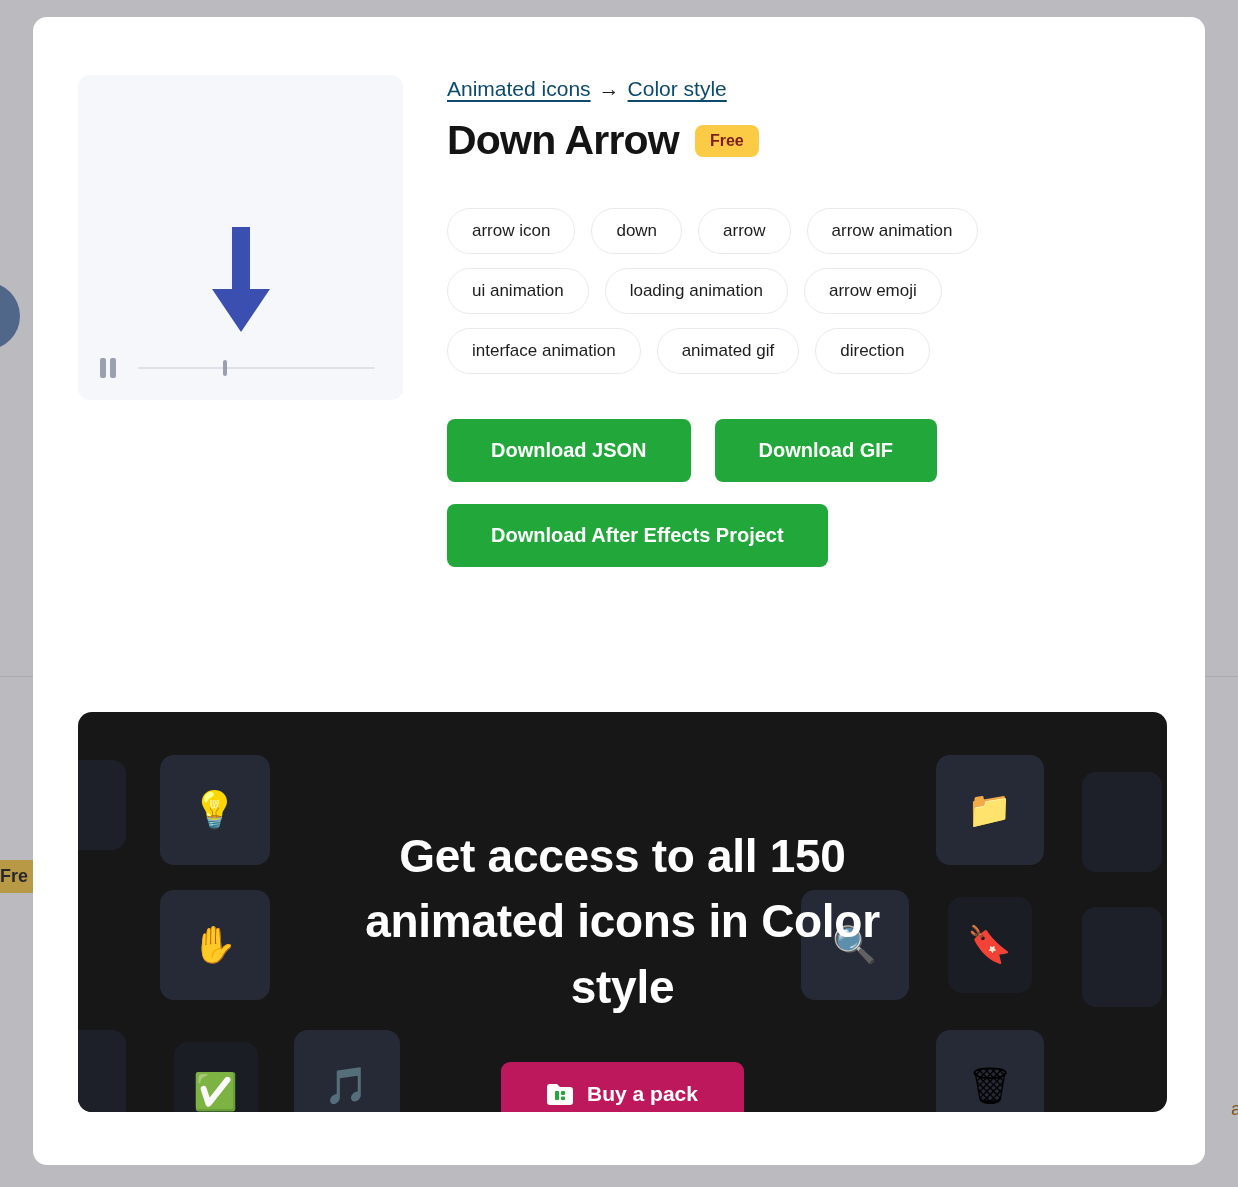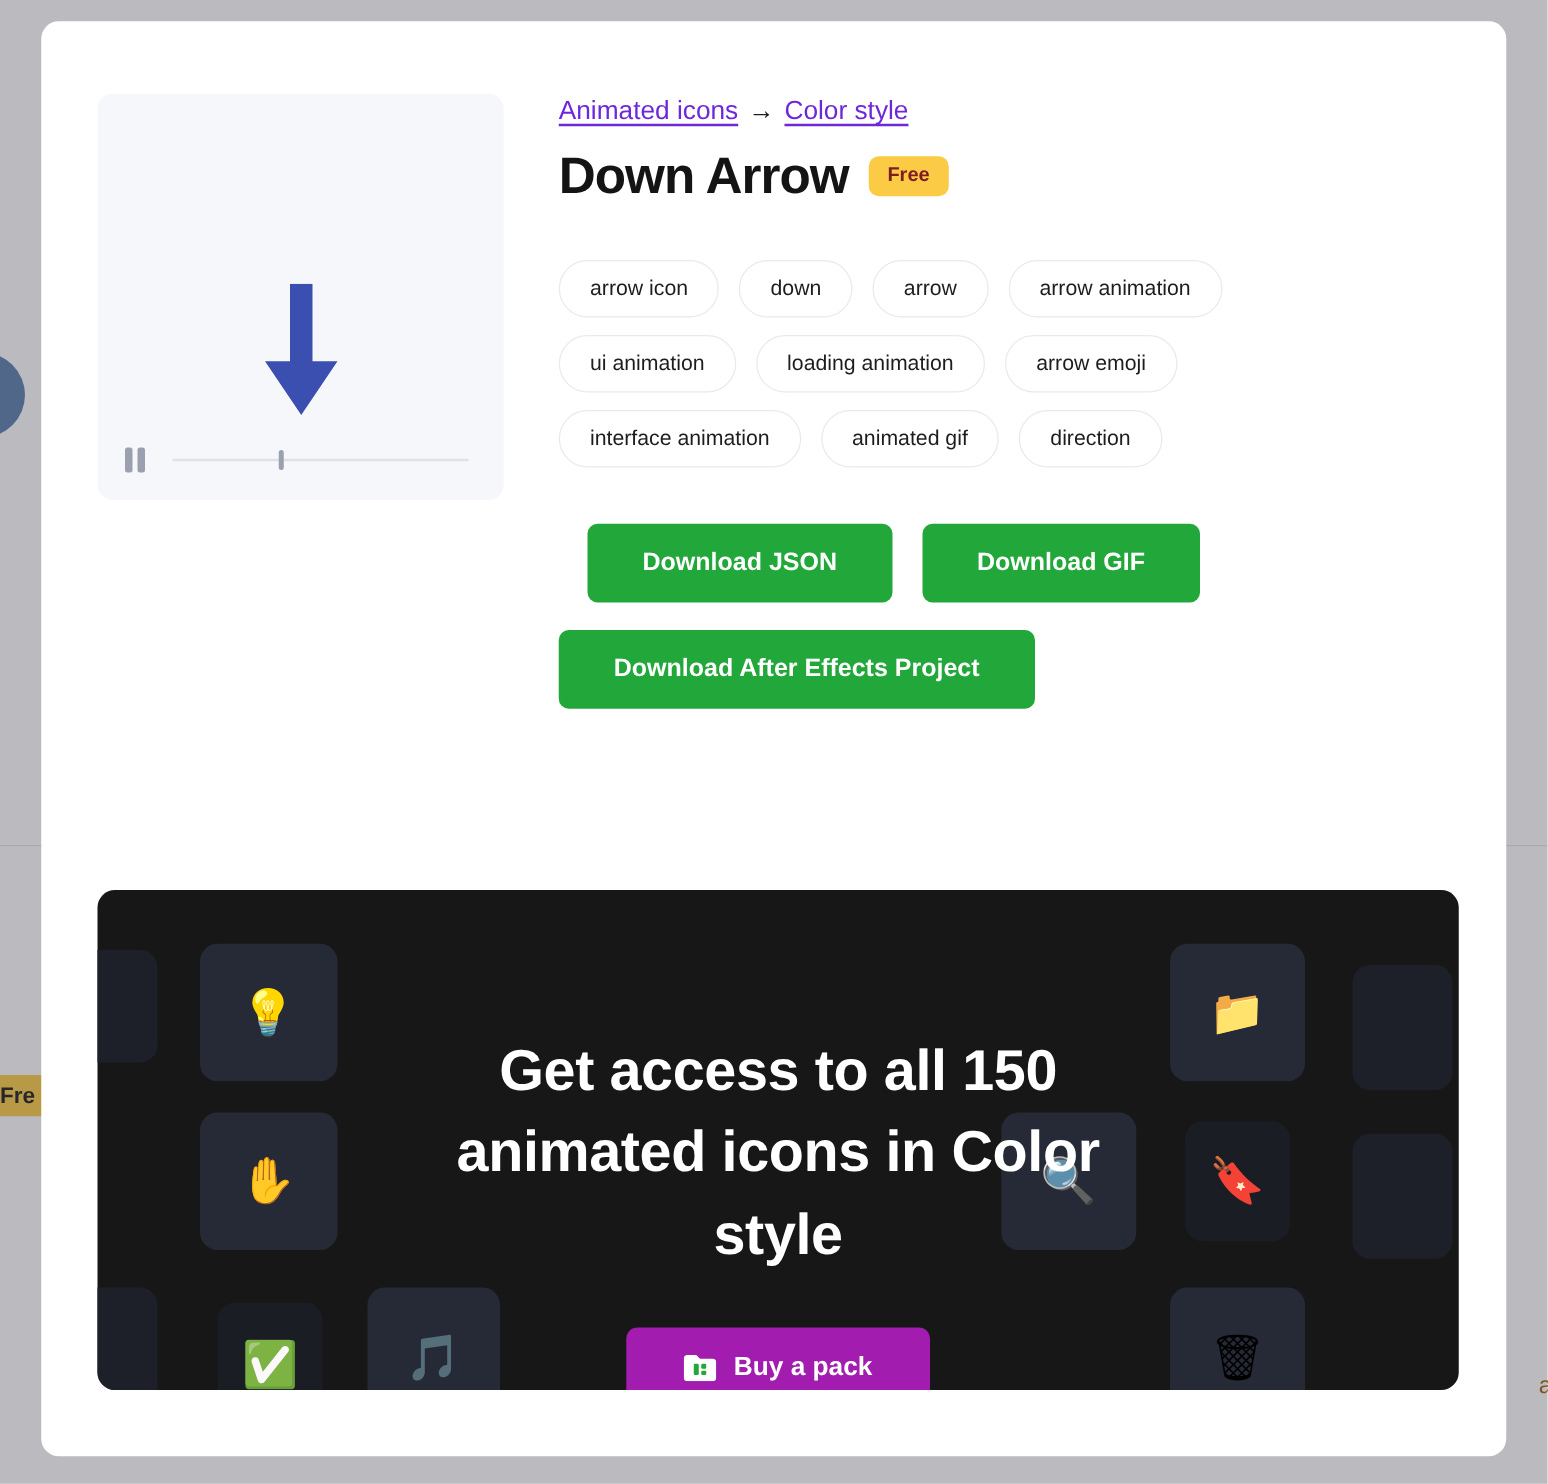--- a/index.html
+++ b/index.html
@@ -104,21 +104,21 @@
   }
 
   
   .details { position: absolute; left: 414px; top: 60px; width: 700px; }
 
   .breadcrumb {
     font-size: 21px; color: #1d1d1d;
     display: flex; align-items: center; gap: 8px;
     margin-bottom: 16px;
   }
-  .breadcrumb a { color: #6d28d9; text-decoration: underline; text-underline-offset: 4px; cursor: pointer; }
+  .breadcrumb a { color: #0c4a6e; text-decoration: underline; text-underline-offset: 4px; cursor: pointer; }
   .breadcrumb .sep { text-decoration: none; }
 
   .title-row { display: flex; align-items: center; gap: 16px; margin-bottom: 44px; }
   .title {
     font-size: 41px; font-weight: 700; color: #141414;
     letter-spacing: -0.8px;
   }
   .badge-free {
     background: #fbcb46; color: #7f1d1d;
     font-size: 16px; font-weight: 700;
@@ -130,21 +130,21 @@
     border: 1px solid #e9eaee;
     border-radius: 24px;
     padding: 12px 24px;
     font-size: 17px;
     color: #1d1d1d;
     background: #fff;
     cursor: pointer;
     white-space: nowrap;
   }
 
-  .dl-row { display: flex; gap: 24px; margin-bottom: 22px; margin-left: 23px; }
+  .dl-row { display: flex; gap: 24px; margin-bottom: 22px; }
   .btn-green {
     background: #22a83a;
     color: #ffffff;
     font-size: 20px; font-weight: 700;
     border: none; border-radius: 8px;
     padding: 20px 44px;
     cursor: pointer;
     font-family: "Liberation Sans", sans-serif;
     white-space: nowrap;
   }
@@ -177,21 +177,21 @@
   .promo-head {
     color: #ffffff;
     font-size: 46px; font-weight: 700;
     line-height: 1.42;
     letter-spacing: -0.3px;
     max-width: 580px;
     margin: 0 auto 42px;
   }
   .btn-buy {
     display: inline-flex; align-items: center; gap: 14px;
-    background: #a21caf; color: #fff;
+    background: #be185d; color: #fff;
     font-size: 21px; font-weight: 700;
     border: none; border-radius: 9px;
     padding: 20px 46px;
     cursor: pointer;
     font-family: "Liberation Sans", sans-serif;
   }
 </style>
 </head>
 <body>
 

